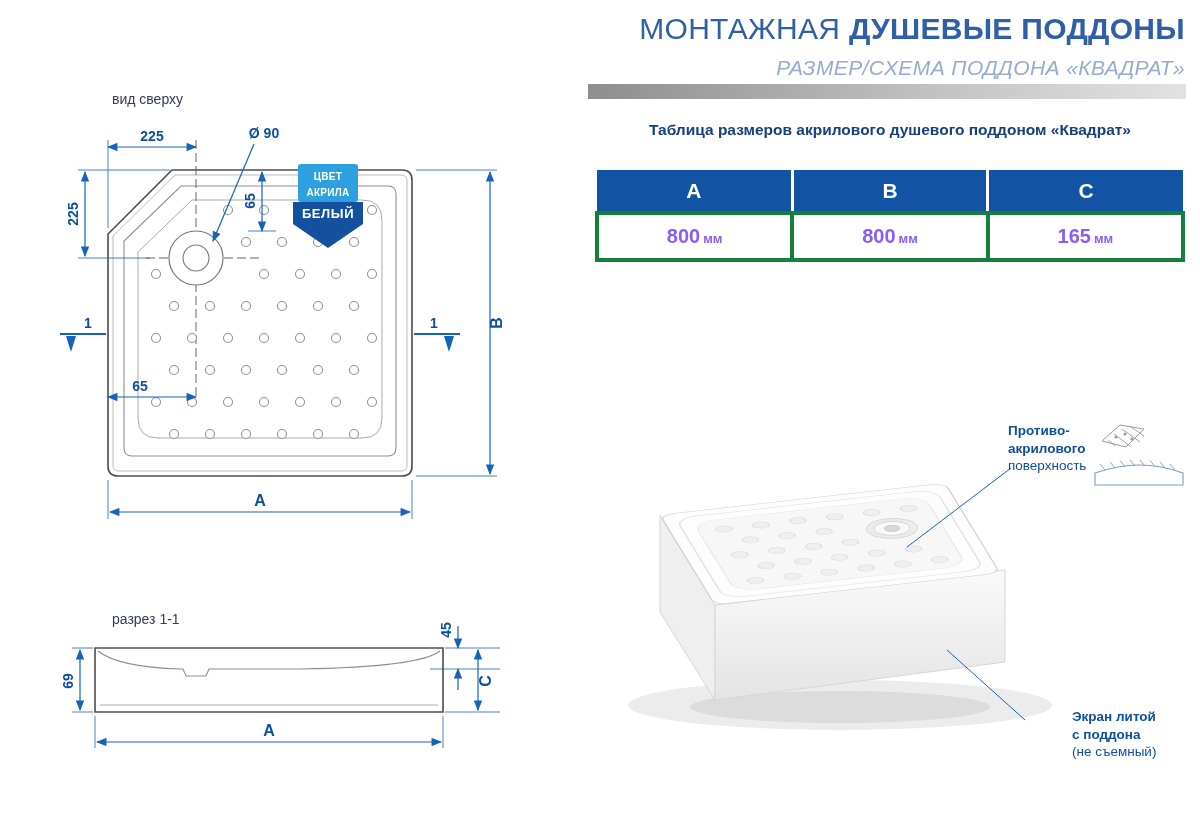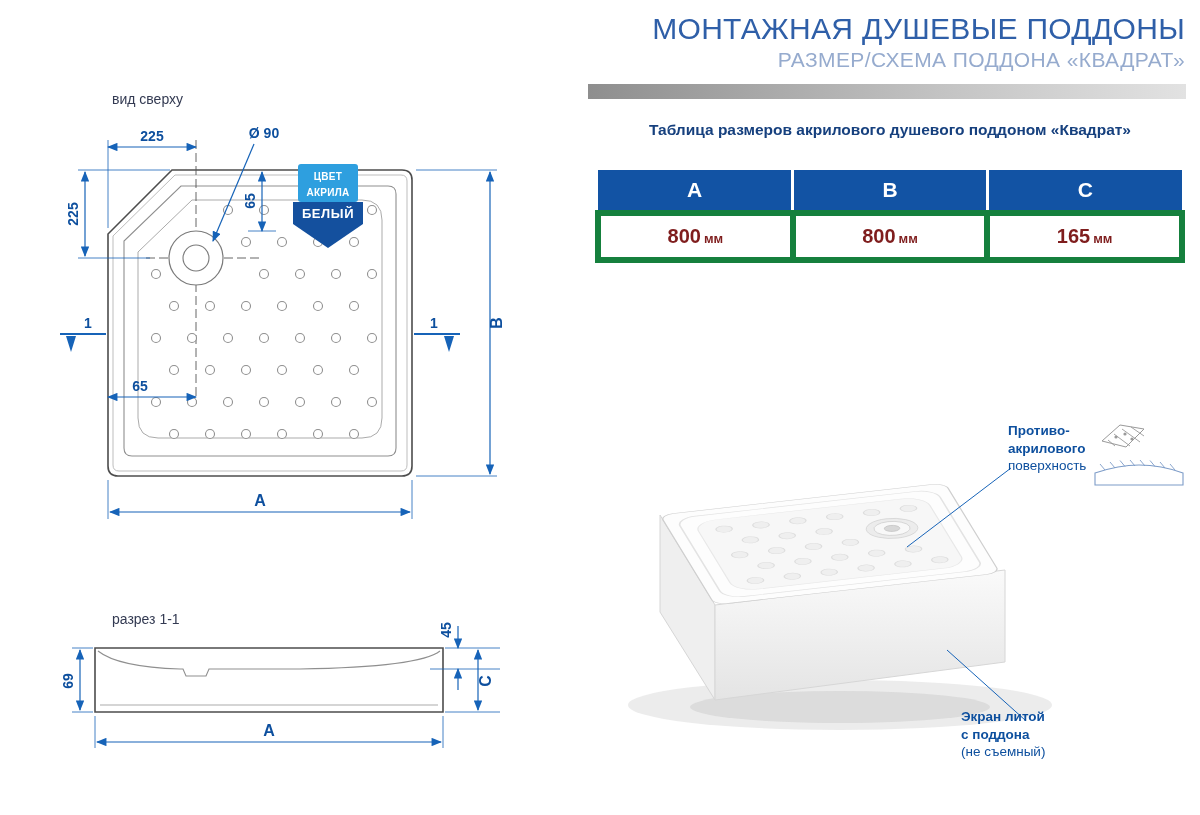--- a/index.html
+++ b/index.html
@@ -2,33 +2,33 @@
 <html><head>
 <meta charset="utf-8">
 <style>
   *{box-sizing:border-box;}
   body{margin:0;background:#fff;}
   .page{position:relative;width:1200px;height:815px;background:#fff;overflow:hidden;
         font-family:"Liberation Sans",sans-serif;}
   
   .title-block{position:absolute;top:12px;right:15px;text-align:right;}
   .title-block h1{margin:0;font-size:30px;color:#2f5fa8;font-weight:normal;letter-spacing:.3px;}
-  .title-block h1 .b{font-weight:normal;margin-top:8px;}
-  .subtitle{font-size:21px;color:#96abce;margin-top:2px;letter-spacing:.4px;}
+  .title-block h1 .b{font-weight:bold;margin-top:8px;}
+  .subtitle{font-size:21px;color:#96abce;margin-top:10px;letter-spacing:.4px;font-style:italic;}
   .gray-bar{position:absolute;left:588px;top:84px;width:598px;height:15px;
             background:linear-gradient(90deg,#8e8e8e,#c4c4c4 60%,#e2e2e2);}
   .table-heading{position:absolute;left:595px;top:121px;width:590px;text-align:center;
                  font-size:15.5px;font-weight:bold;color:#16407e;}
   
   .size-table{position:absolute;left:595px;top:170px;width:590px;border-collapse:collapse;table-layout:fixed;}
   .size-table th{background:#1253a4;color:#fff;font-size:21px;font-weight:bold;height:43px;
                  border-left:3px solid #fff;border-bottom:1px solid #a9c0de;text-align:center;}
   .size-table th:first-child{border-left:none;}
-  .size-table td{background:#fff;border:6px solid #15803d;text-align:center;height:47px;
-                 color:#7f1d1d;font-weight:bold;font-size:20px;}
+  .size-table td{background:#fff;border:4px solid #15803d;text-align:center;height:47px;
+                 color:#8b5cf6;font-weight:bold;font-size:20px;}
   .size-table .unit{font-size:13px;margin-left:3px;}
   .note{position:absolute;left:596px;top:337px;font-size:13.5px;color:#0d4f9e;letter-spacing:.2px;}
   .note .b{font-weight:bold;}
   .annot{position:absolute;color:#0d4f9e;font-size:13.5px;line-height:1.3;}
   .annot .b{font-weight:bold;}
   
   .drawing-left{position:absolute;left:0;top:0;}
   .photo-svg{position:absolute;left:585px;top:405px;}
   svg text{font-family:"Liberation Sans",sans-serif;}
   .vlabel{font-size:14px;fill:#333a52;}
@@ -290,19 +290,19 @@
       <path d="M12,17 L7,11 M22,15 L17,9 M32,13.5 L27,7.5 M42,13 L37,7 M52,13 L47,7 M62,13.5 L57,7.5 M72,15 L67,9 M82,17 L77,11" stroke="#7d9cc8" stroke-width="0.9" fill="none"></path>
     </g>
   </svg>
 
   <div class="annot" style="left:1008px;top:422px;">
     <div class="b">Противо-</div>
     <div class="b">акрилового</div>
     <div>поверхность</div>
   </div>
 
-  <div class="annot" style="left:961px;top:708px;">
+  <div class="annot" style="left:1072px;top:708px;">
     <div class="b">Экран литой</div>
     <div class="b">с поддона</div>
     <div>(не съемный)</div>
   </div>
 
 </div>
 
 </body></html>

